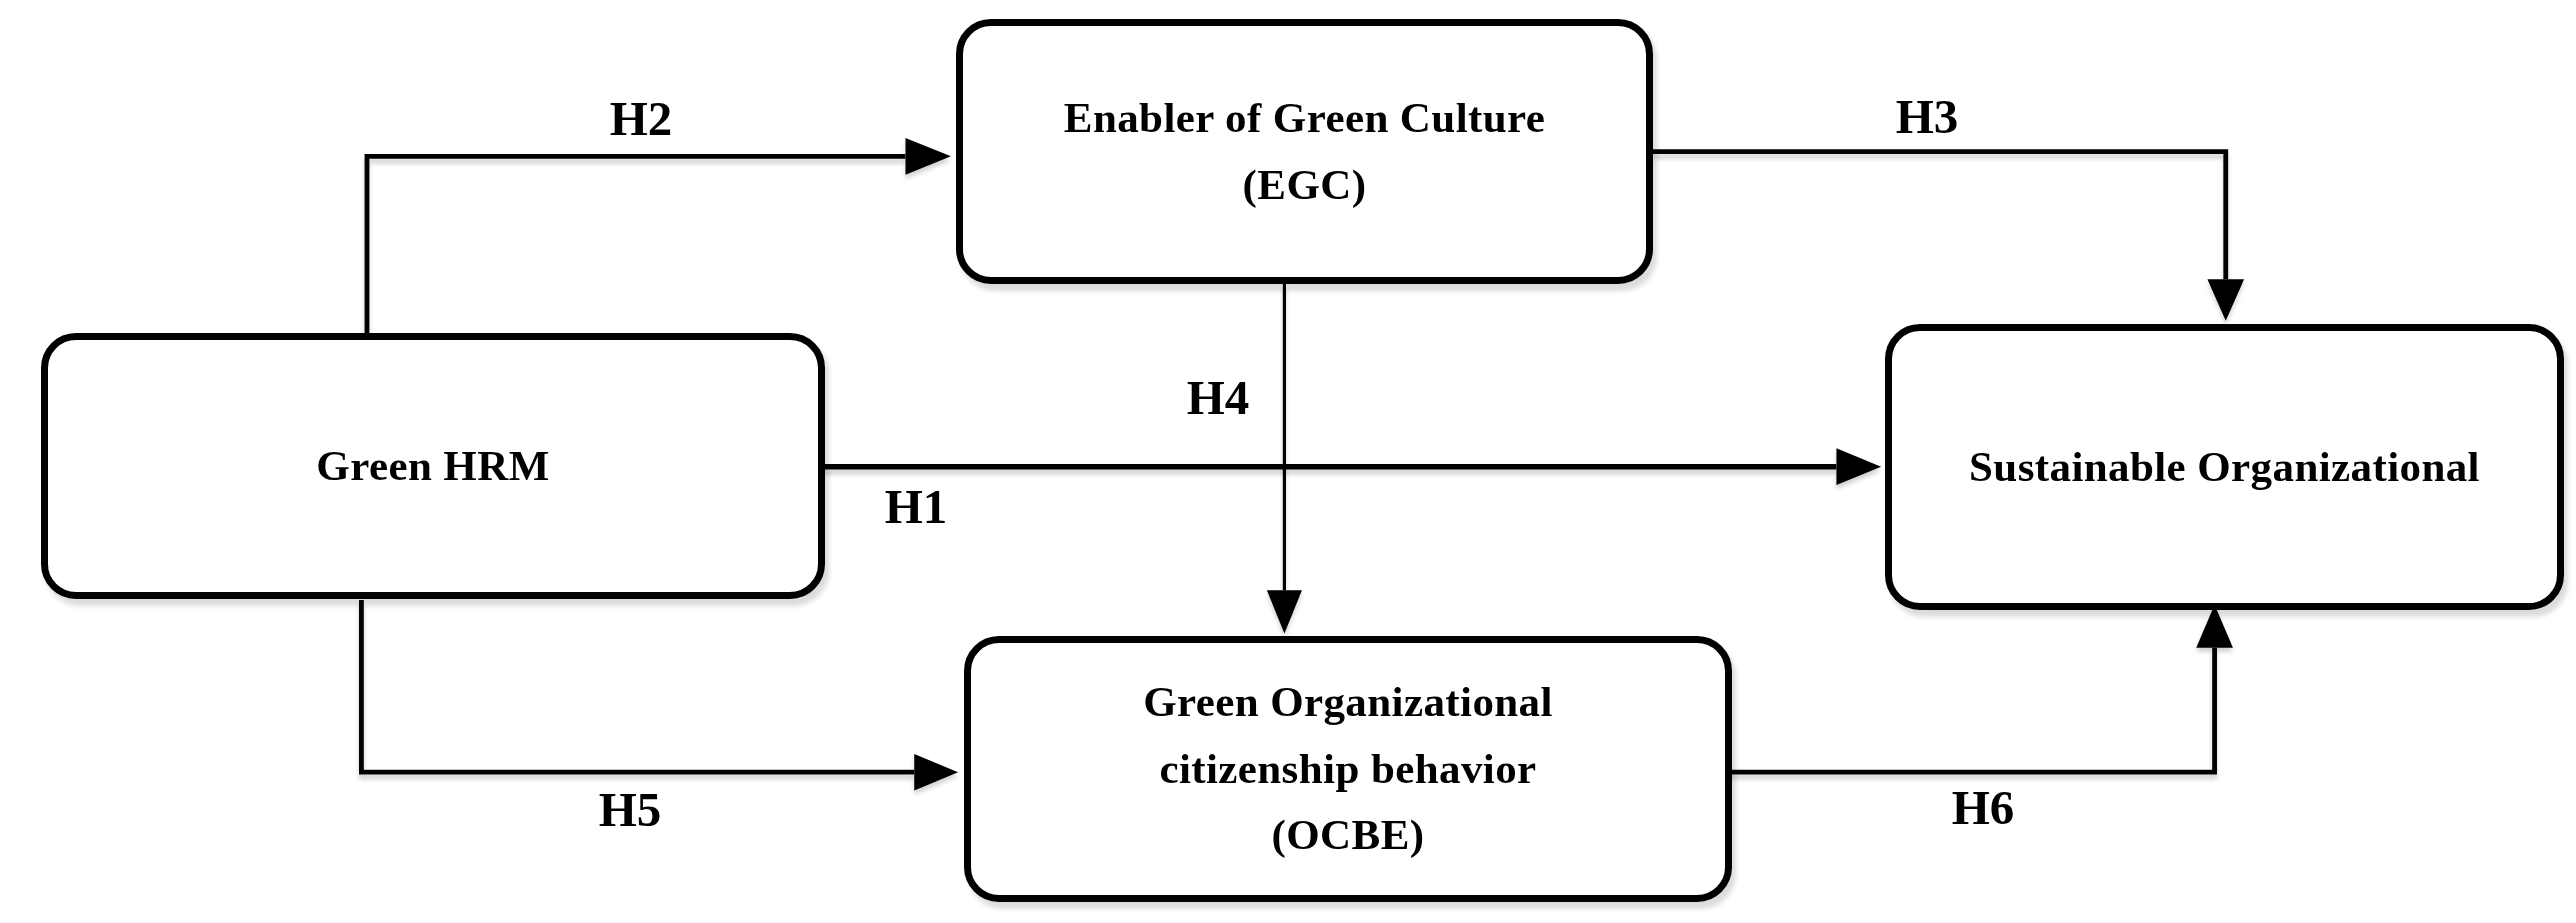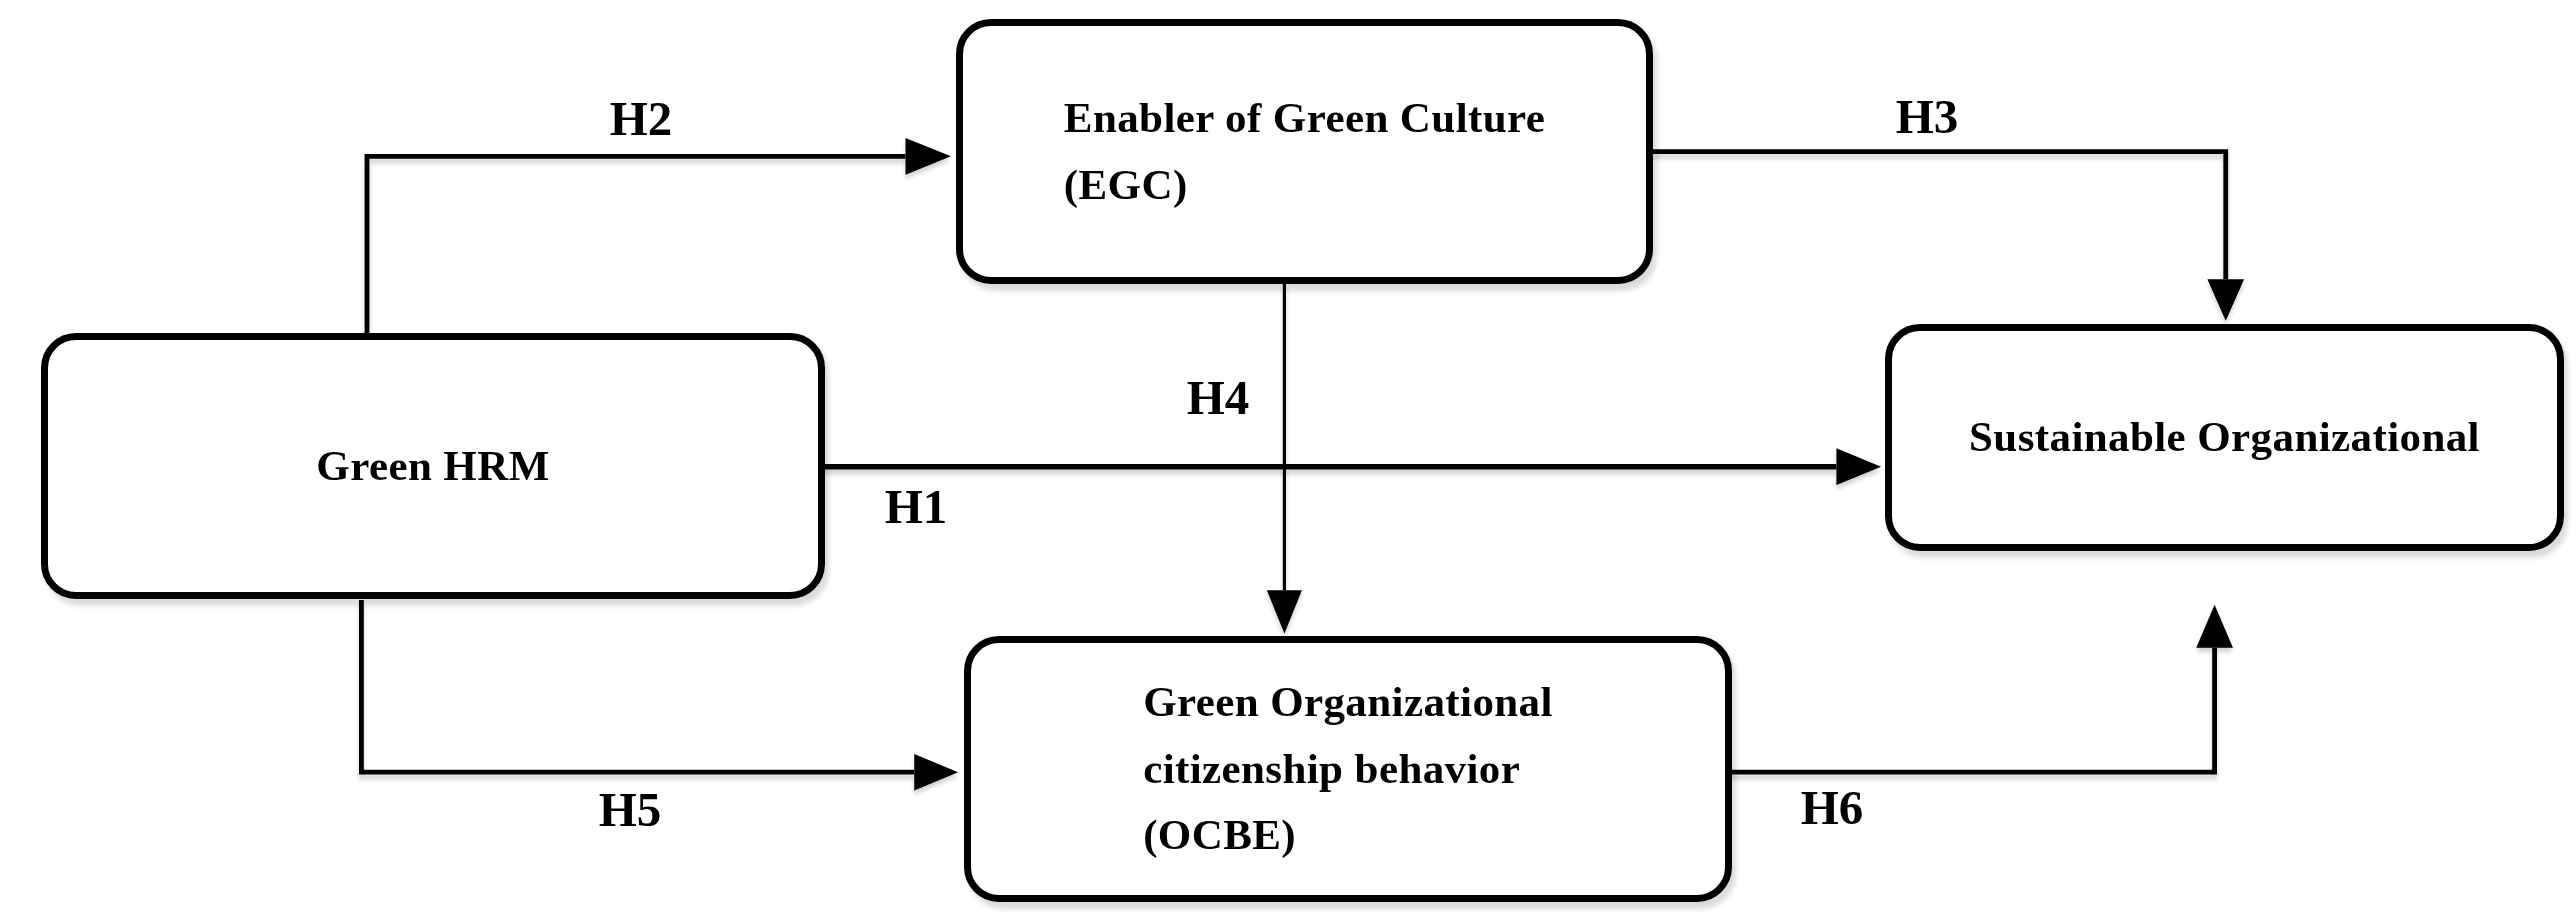--- a/index.html
+++ b/index.html
@@ -35,21 +35,21 @@
   }
   .node {
     position: absolute;
     box-sizing: border-box;
     background: #ffffff;
     border: 7.2px solid #000000;
     border-radius: 35px;
     display: flex;
     align-items: center;
     justify-content: center;
-    text-align: left;
+    text-align: center;
     box-shadow: 4px 6.4px 5.6px rgba(0,0,0,0.14);
   }
   .node-label {
     font-weight: bold;
     font-size: 43px;
     line-height: 1.55;
     letter-spacing: 0.4px;
   }
   .node-label span {
     display: block;
@@ -116,27 +116,27 @@
   </div>
 
   <div class="node" style="left:964px; top:636px; width:768px; height:266px;">
     <div class="node-label">
       <span>Green Organizational</span>
       <span>citizenship behavior</span>
       <span>(OCBE)</span>
     </div>
   </div>
 
-  <div class="node" style="left:1885px; top:324px; width:679px; height:227px;">
+  <div class="node" style="left:1885px; top:324px; width:679px; height:286px;">
     <div class="node-label">
       <span>Sustainable Organizational</span>
     </div>
   </div>
 
   <div class="edge-label" style="left:916px; top:506px;">H1</div>
   <div class="edge-label" style="left:641px; top:118px;">H2</div>
   <div class="edge-label" style="left:1927px; top:116px;">H3</div>
   <div class="edge-label" style="left:1218px; top:397px;">H4</div>
   <div class="edge-label" style="left:630px; top:809px;">H5</div>
-  <div class="edge-label" style="left:1832px; top:807px;">H6</div>
+  <div class="edge-label" style="left:1983px; top:807px;">H6</div>
 
 </div>
 
 
 </body></html>

